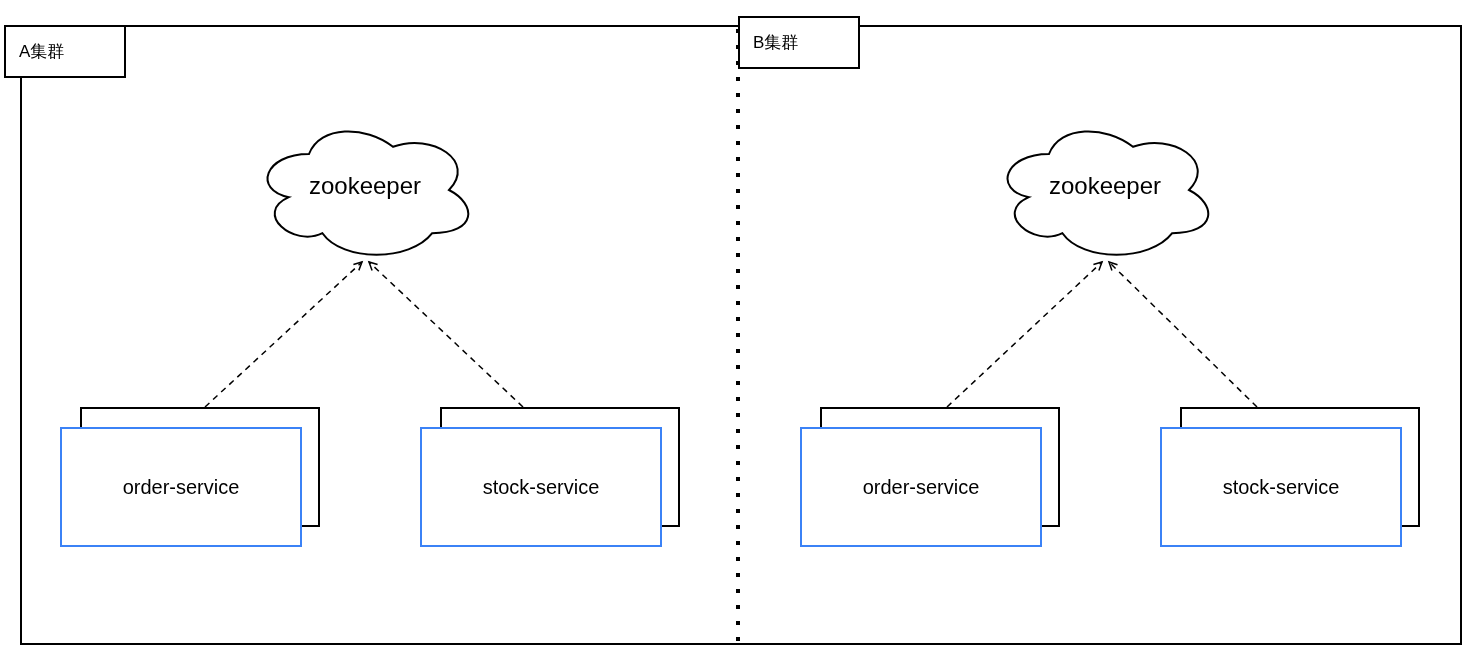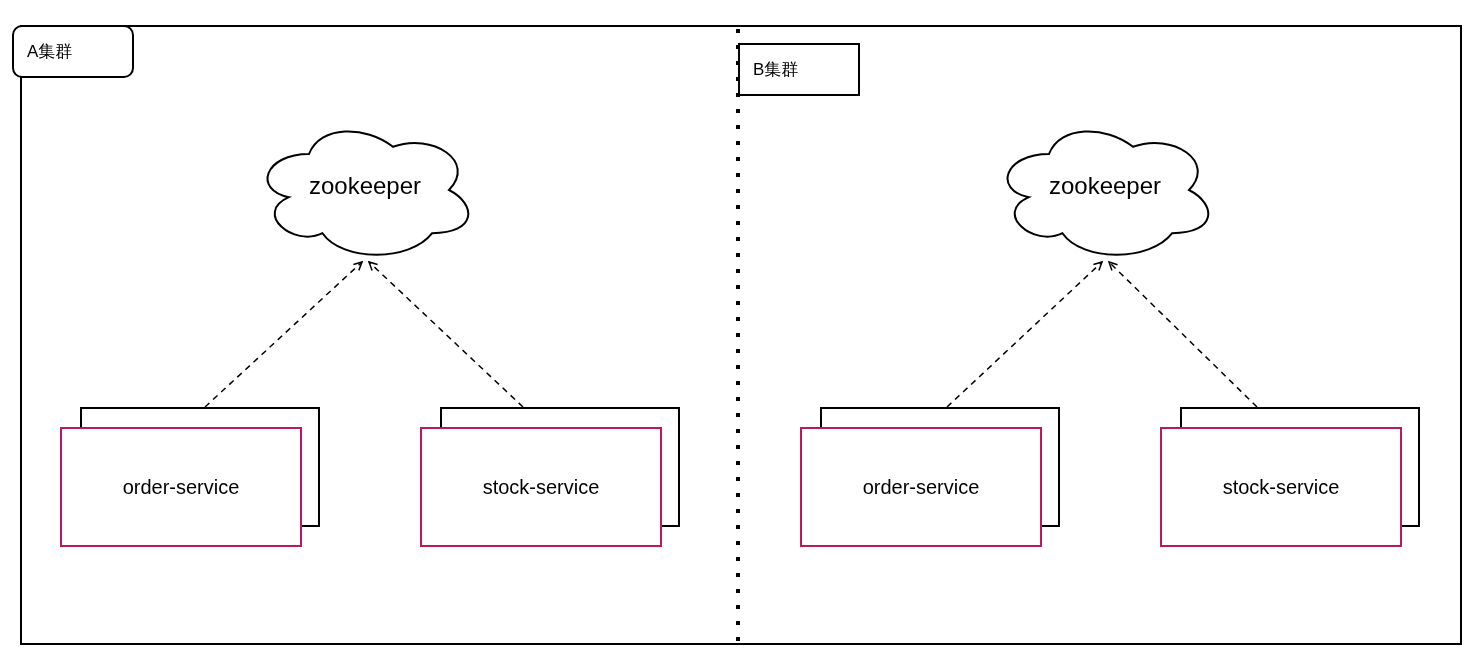--- a/index.html
+++ b/index.html
@@ -25,22 +25,22 @@
     width: 122px; height: 53px;
     border: 2px solid #000;
     box-sizing: border-box;
     background: #ffffff;
     display: flex;
     align-items: center;
     padding-left: 13px;
     font-size: 17px;
     z-index: 5;
   }
-  .label-a { left: 12px; top: 25px; border-radius: 10px; }
-  .label-b { left: 738px; top: 43px; }
+  .label-a { left: 4px; top: 25px; }
+  .label-b { left: 738px; top: 16px; }
   svg.overlay {
     position: absolute;
     left: 0; top: 0;
     width: 1476px; height: 670px;
     z-index: 2;
   }
   .cloud-text {
     position: absolute;
     width: 224px; height: 144px;
     display: flex;
@@ -56,21 +56,21 @@
     position: absolute;
     width: 240px; height: 120px;
     border: 2px solid #000;
     box-sizing: border-box;
     background: #ffffff;
     z-index: 3;
   }
   .svc-front {
     position: absolute;
     width: 242px; height: 120px;
-    border: 2px solid #be185d;
+    border: 2px solid #3b82f6;
     box-sizing: border-box;
     background: #ffffff;
     display: flex;
     align-items: center;
     justify-content: center;
     font-size: 20px;
     z-index: 4;
   }
   .a-order-back  { left: 80px;   top: 407px; }
   .a-order-front { left: 60px;   top: 427px; }

